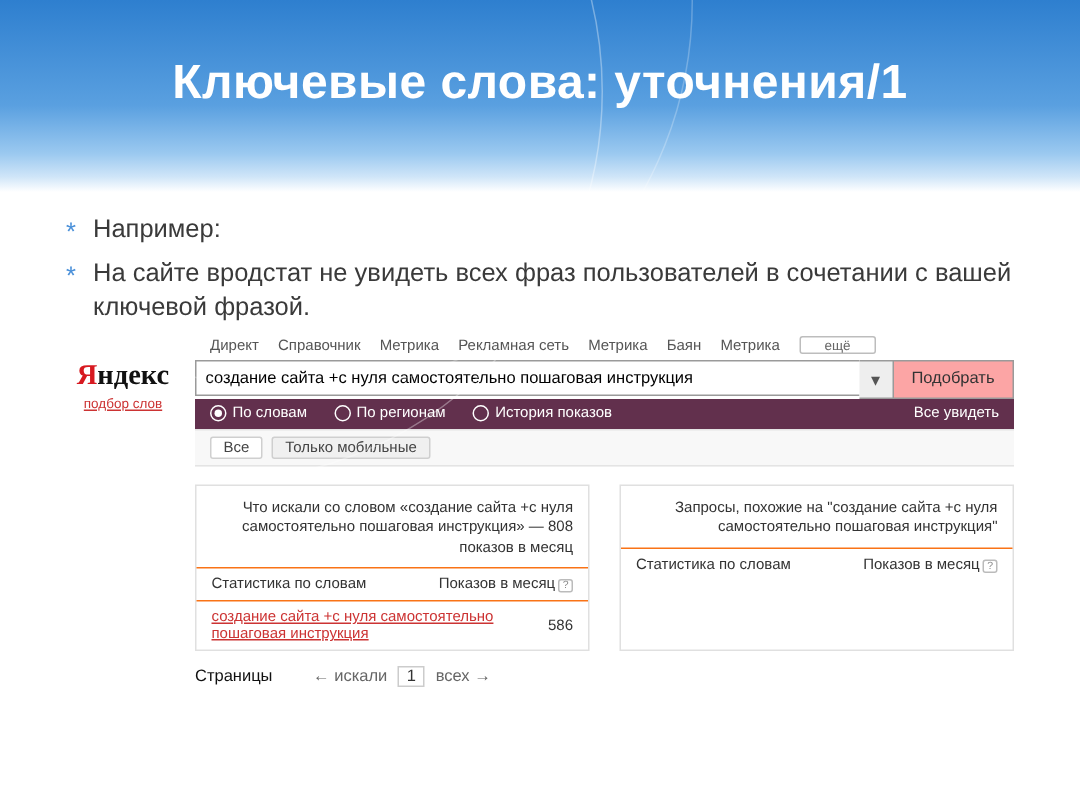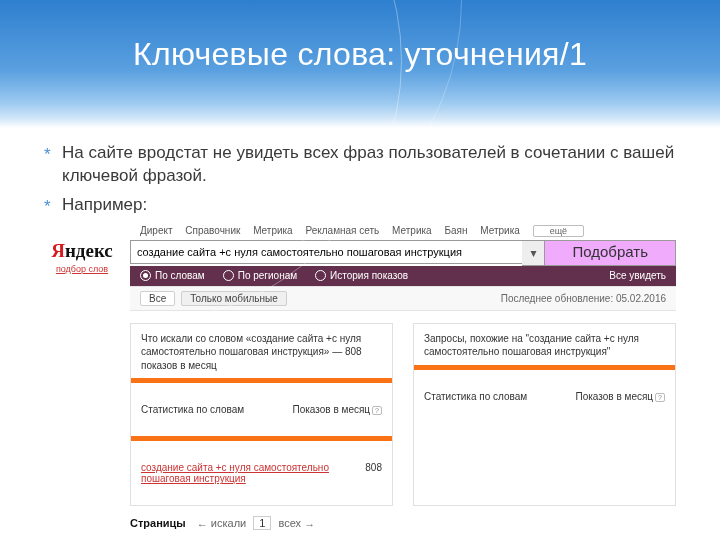--- a/index.html
+++ b/index.html
@@ -1,67 +1,67 @@
 <!DOCTYPE html>
 <html><head>
 <meta charset="utf-8">
 <style>
 html,body{margin:0;padding:0;width:720px;height:540px;font-family:"Segoe UI",Arial,sans-serif;background:#fff;overflow:hidden}
 .hero{height:128px;background:linear-gradient(180deg,#2e7fcf 0%,#5aa0e0 55%,#9bc9f0 80%,#cfe5f8 92%,#fff 100%);position:relative}
 .hero::before{content:"";position:absolute;left:-120px;top:-200px;width:520px;height:520px;border:1.5px solid rgba(255,255,255,.35);border-radius:50%}
 .hero::after{content:"";position:absolute;left:-60px;top:-260px;width:520px;height:520px;border:1.5px solid rgba(255,255,255,.25);border-radius:50%}
-.title{position:absolute;top:36px;left:0;right:0;text-align:center;font-size:32px;font-weight:400;color:#fff;letter-spacing:.3px}
+.title{position:absolute;top:36px;left:0;right:0;text-align:center;font-size:32px;font-weight:700;color:#fff;letter-spacing:.3px}
 .content{padding:14px 44px 0 44px;color:#3a3a3a}
 .bul{position:relative;padding-left:18px;font-size:17px;line-height:1.35;margin-bottom:6px}
 .bul::before{content:"*";position:absolute;left:0;top:2px;color:#4a90d9}
 .ws{margin-top:8px}
 .nav{font-size:10px;color:#555;margin-left:96px;margin-bottom:4px}
 .nav span{margin-right:10px}
 .nav .more{border:1px solid #bdbdbd;border-radius:2px;padding:0 16px;font-size:9px;color:#666}
 .logo-row{display:flex;align-items:flex-start}
 .logo{width:76px;text-align:center;margin-right:10px}
 .y{font-family:Georgia,serif;font-size:19px;font-weight:bold}
 .y .r{color:#d71920}.y .b{color:#111}
 .lsub{font-size:9px;color:#c33;text-decoration:underline;margin-top:2px}
 .searchbar{flex:1}
 .inp{display:flex}
 .inp input{flex:1;border:1px solid #9a9a9a;border-right:none;height:22px;font-size:11px;padding:0 6px;background:#fff}
 .inp .go{width:22px;height:24px;border:1px solid #9a9a9a;border-left:none;background:#eee;display:flex;align-items:center;justify-content:center;font-size:12px;color:#555}
-.inp .btn{height:24px;border:1px solid #9a9a9a;border-left:none;background:#f0abfc;font-size:15px;padding:0 27px;line-height:22px;color:#333}
+.inp .btn{height:24px;border:1px solid #9a9a9a;border-left:none;background:#fca5a5;font-size:11px;padding:0 12px;line-height:22px;color:#333}
 .fbar{display:flex;align-items:center;background:#62304d;color:#fff;font-size:10px;height:20px;padding:0 10px;margin-top:0}
 .fradio{display:inline-flex;align-items:center;margin-right:18px}
 .fradio .dot{width:9px;height:9px;border-radius:50%;border:1px solid #fff;margin-right:4px;display:inline-block}
 .fradio.sel .dot::after{content:"";display:block;width:5px;height:5px;border-radius:50%;background:#fff;margin:2px}
 .fbar .right{margin-left:auto}
 .subrow{display:flex;align-items:center;background:#f8f8f8;border-top:1px solid #e4e4e4;border-bottom:1px solid #e4e4e4;font-size:10px;padding:4px 10px}
 .subrow .tab{border:1px solid #cfcfcf;padding:1px 8px;margin-right:6px;background:#fff;color:#444;border-radius:2px}
 .subrow .tab.inactive{background:#f0f0f0}
 .subrow .upd{margin-left:auto;color:#666}
 .cards{display:flex;gap:20px;margin:12px 0 10px 0}
 .card{flex:1;border:1px solid #e0e0e0;background:#fff;font-size:10px}
-.card .h{padding:8px 10px 6px 10px;text-align:left;color:#333;line-height:1.35}
-.card .tr{display:flex;border-top:5px solid #f97316;padding:21px 10px;align-items:flex-start}
+.card .h{padding:8px 10px 6px 10px;text-align:right;color:#333;line-height:1.35}
+.card .tr{display:flex;border-top:1px solid #f97316;padding:5px 10px;align-items:center}
 .card .tr .l{flex:1;color:#333}
 .card .tr .r{color:#333}
 .card a{color:#c33;text-decoration:underline}
 .info{font-size:7px;border:1px solid #bbb;border-radius:2px;padding:0 2px;margin-left:2px;color:#888}
 .pager{font-size:11px;color:#666}
-.pager b{color:#111;font-weight:bold;margin-right:8px}
+.pager b{color:#111;font-weight:normal;margin-right:24px}
 .pager .cur{display:inline-block;border:1px solid #ccc;padding:0 5px;margin:0 4px;background:#fff;color:#333}
 </style>
 </head>
 <body>
 
 <div class="hero">
   <div class="title">Ключевые слова: уточнения/1</div>
 </div>
 
 <div class="content">
+  <div class="bul">Например:</div>
   <div class="bul">На сайте вродстат не увидеть всех фраз пользователей в сочетании с вашей ключевой фразой.</div>
-  <div class="bul">Например:</div>
 
   <div class="ws">
     <div class="nav">
       <span>Директ</span>
       <span>Справочник</span>
       <span>Метрика</span>
       <span>Рекламная сеть</span>
       <span>Метрика</span>
       <span>Баян</span>
       <span>Метрика</span>
@@ -91,33 +91,32 @@
             </span>
           <span class="fradio">
               <span class="dot"></span>
               <span>История показов</span>
             </span>
           <span class="right">Все увидеть</span>
         </div>
         <div class="subrow">
           <span class="tab">Все</span>
           <span class="tab inactive">Только мобильные</span>
-          <span class="upd">Последнее обновление: 05.02.2016</span>
         </div>
 
         <div class="cards">
           <div class="card">
             <div class="h">Что искали со словом «создание сайта +с нуля самостоятельно пошаговая инструкция» — 808 показов в месяц</div>
             <div class="tr">
               <span class="l">Статистика по словам</span>
               <span class="r"><span>Показов в месяц</span><span class="info">?</span></span>
             </div>
             <div class="tr">
               <span class="l"><a>создание сайта +с нуля самостоятельно пошаговая инструкция</a></span>
-              <span class="r">808</span>
+              <span class="r">586</span>
             </div>
           </div>
           <div class="card">
             <div class="h">Запросы, похожие на "создание сайта +с нуля самостоятельно пошаговая инструкция"</div>
             <div class="tr">
               <span class="l">Статистика по словам</span>
               <span class="r"><span>Показов в месяц</span><span class="info">?</span></span>
             </div>
           </div>
         </div>

